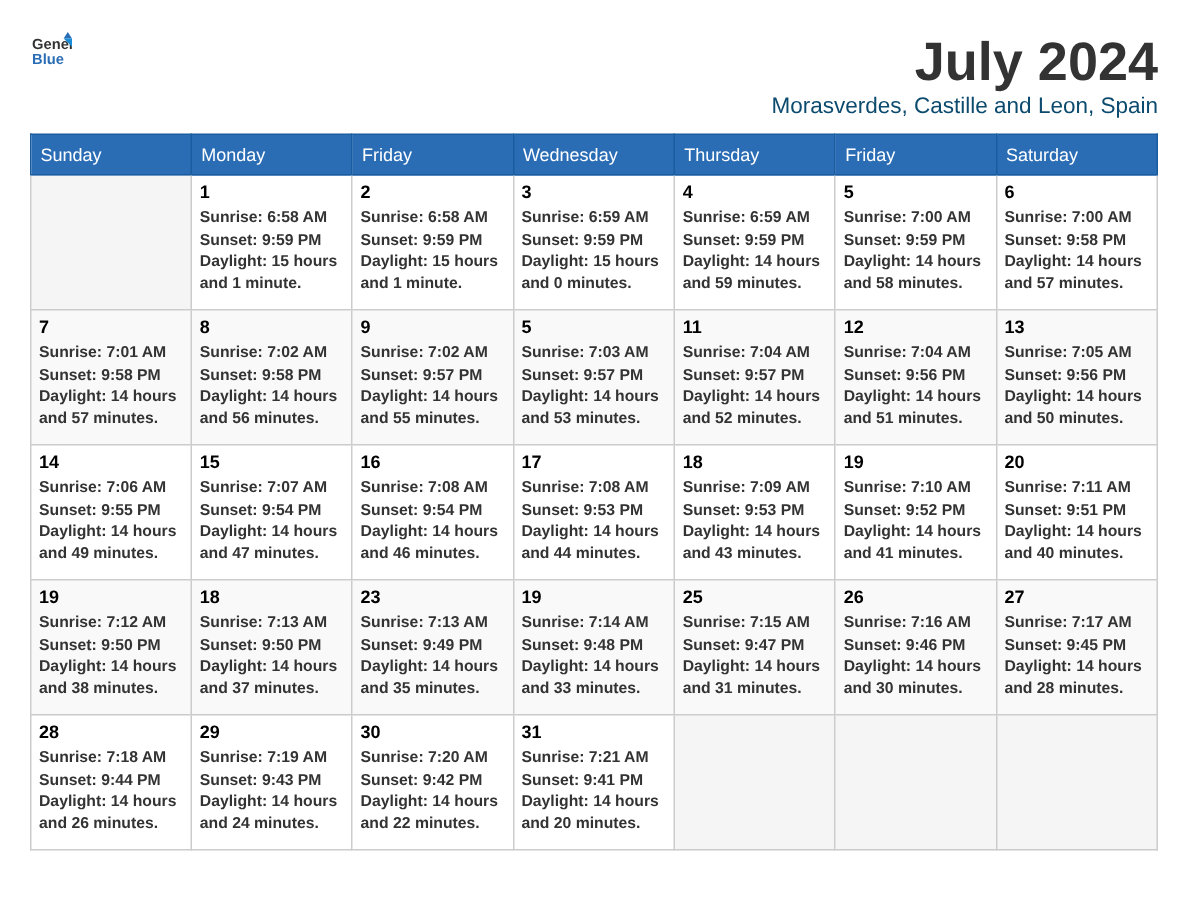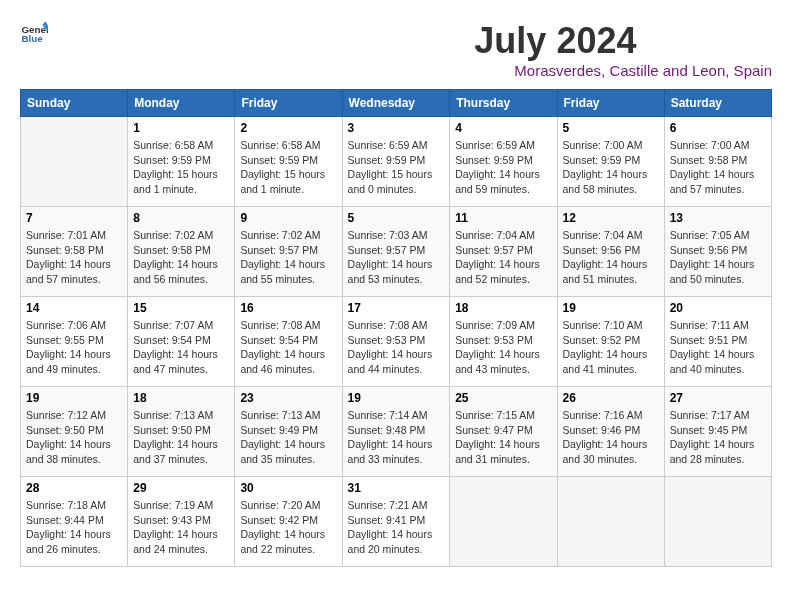--- a/index.html
+++ b/index.html
@@ -19,65 +19,67 @@
     .logo {
       display: flex;
       align-items: center;
       gap: 4px;
     }
     .logo-icon {
       width: 28px;
       height: 28px;
     }
     .title-block {
+      text-align: right;
     }
     .month-title {
       font-size: 36px;
       font-weight: bold;
       color: #333;
     }
     .location-title {
       font-size: 15px;
-      color: #701a75;
+      color: #0c4a6e;
       margin-left: 40px;
     }
     table {
       width: 100%;
       border-collapse: collapse;
       font-size: 11px;
     }
     thead tr {
       background-color: #2a6db5;
       color: white;
     }
     thead th {
       padding: 6px 6px;
       text-align: left;
       font-size: 12px;
-      font-weight: bold;
+      font-weight: normal;
       border: 1px solid #1a5ca0;
     }
     tbody td {
       border: 1px solid #ccc;
       vertical-align: top;
       padding: 4px 5px;
       width: 108px;
       min-height: 80px;
       height: 90px;
     }
     .day-num {
       font-weight: bold;
       font-size: 12px;
       margin-bottom: 3px;
       display: block;
     }
     .day-info {
       font-size: 10.5px;
       color: #333;
       line-height: 1.4;
+      font-weight: bold;
     }
     tbody tr:nth-child(even) td {
       background: #f9f9f9;
     }
     .empty-cell {
       background: #f5f5f5;
     }
   </style>
 </head>
 <body>

